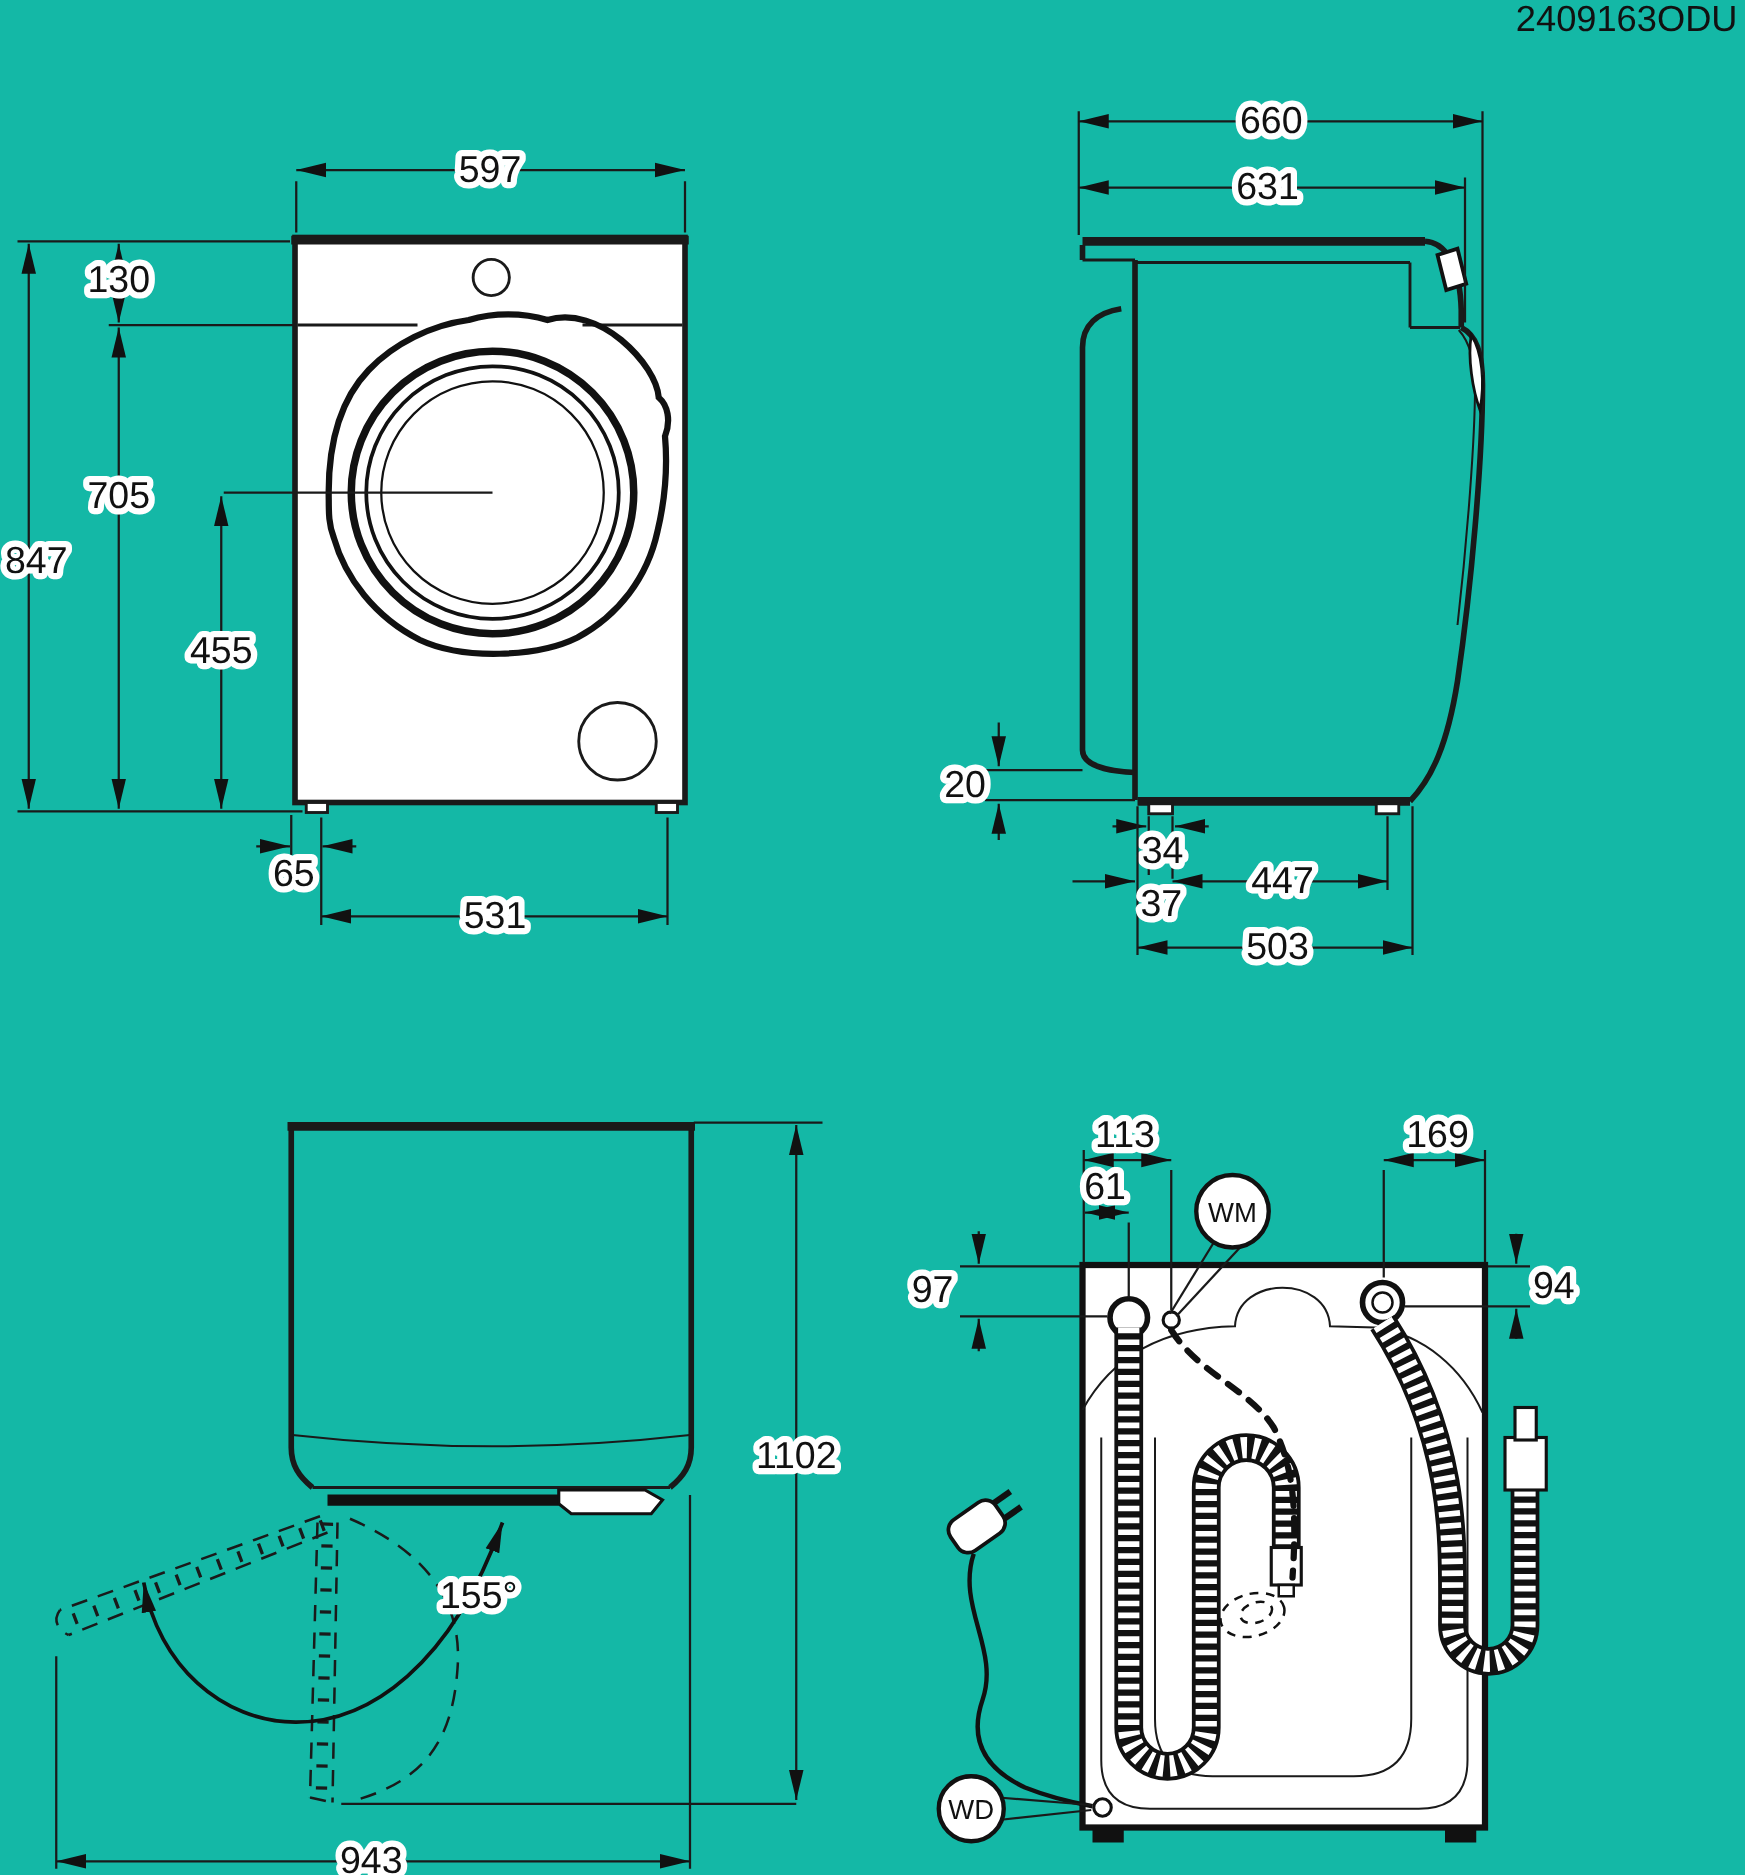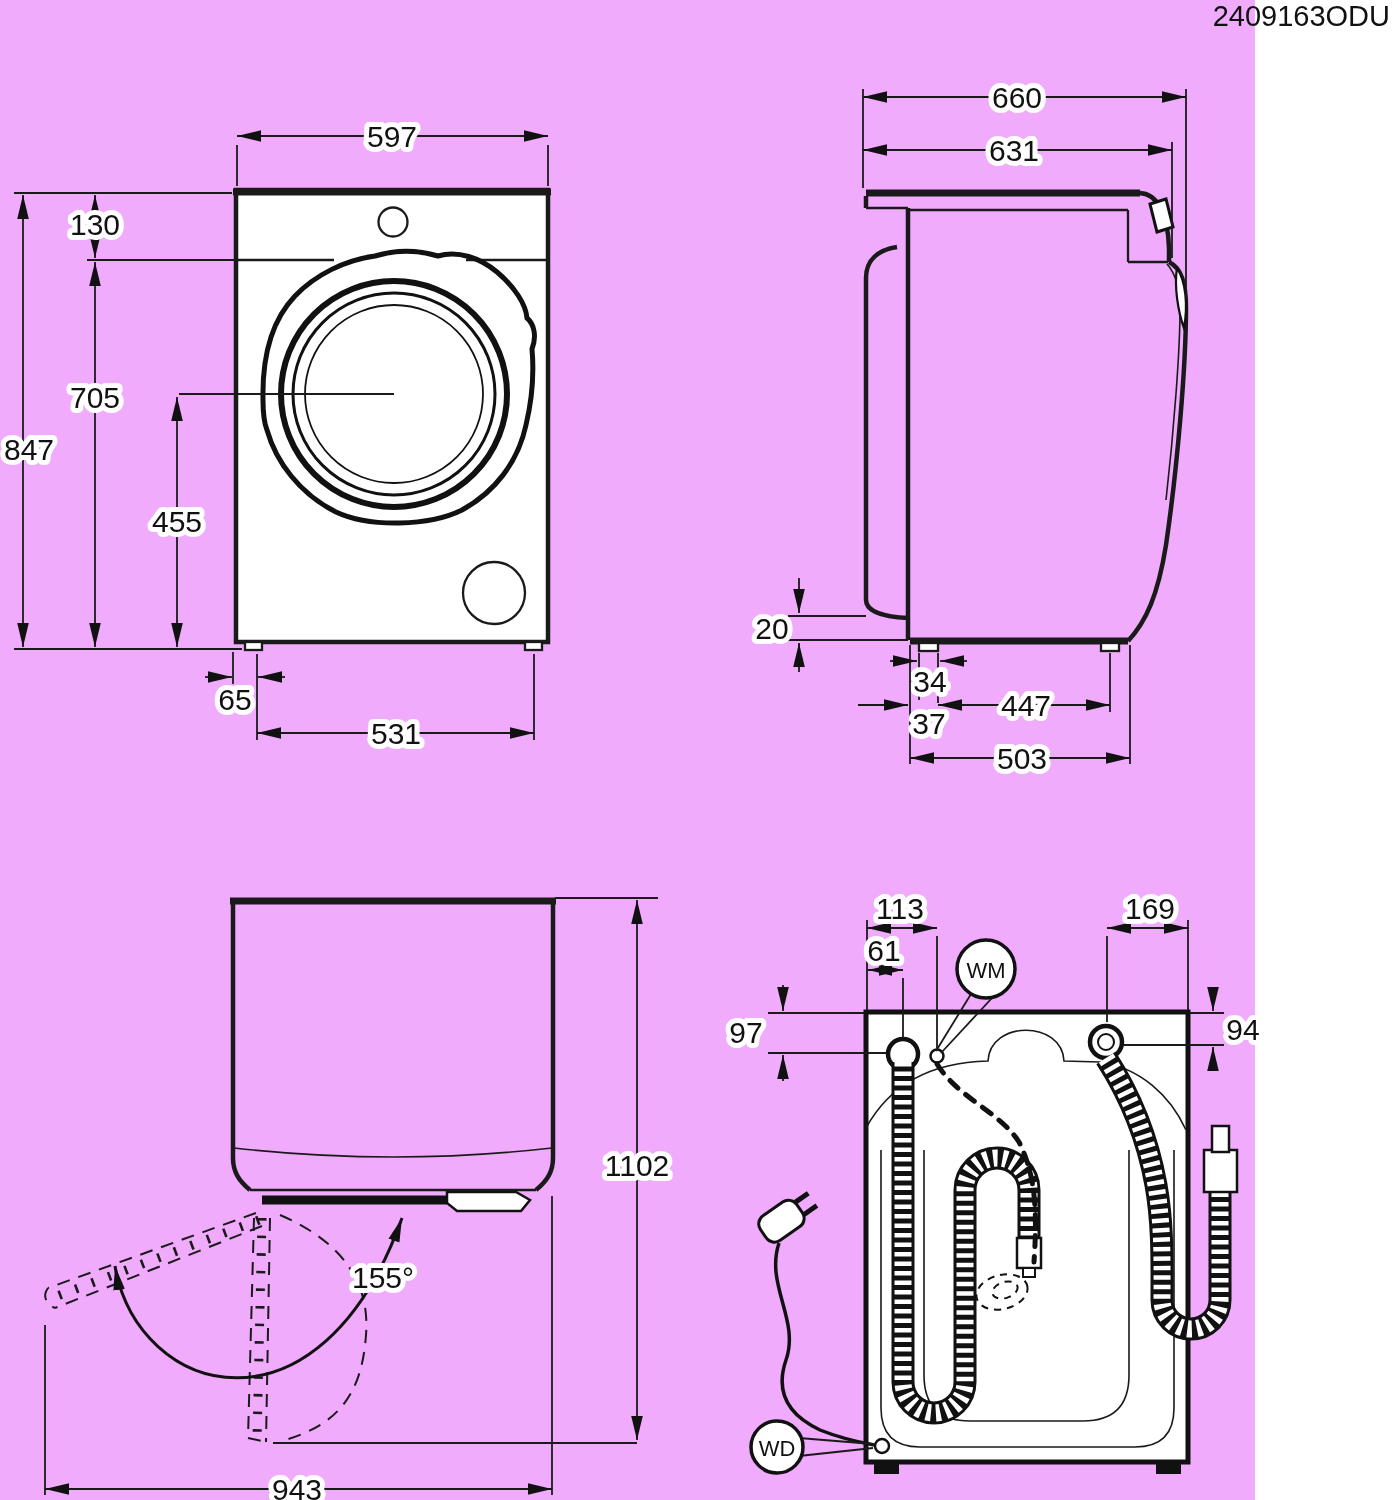--- a/index.html
+++ b/index.html
@@ -1,16 +1,16 @@
 <!DOCTYPE html>
 <html><head>
 <meta charset="utf-8">
 <style>
   html,body{margin:0;padding:0;background:#fff;}
-  .page{width:1255px;height:1500px;position:relative;background:#f0abfc;font-family:"Liberation Sans",sans-serif;}
+  .page{width:1396px;height:1500px;position:relative;background:#14b8a6;font-family:"Liberation Sans",sans-serif;}
   svg{display:block;}
   .thin{stroke:#1a1a1a;stroke-width:1.6;fill:none;}
   .med{stroke:#1a1a1a;stroke-width:2.3;fill:none;}
   .thick{stroke:#1a1a1a;stroke-width:4.5;fill:none;}
   .xthick{stroke:#1a1a1a;stroke-width:7;fill:none;}
   .dimline{stroke:#1a1a1a;stroke-width:1.8;fill:none;}
   .dashed{stroke:#1a1a1a;stroke-width:2;fill:none;stroke-dasharray:13 9;}
   .hatch{stroke:#1a1a1a;stroke-width:9;fill:none;stroke-dasharray:2.6 15;}
   .hose-out{stroke:#111;stroke-width:23;fill:none;}
   .hose-in{stroke:#fff;stroke-width:17;fill:none;stroke-dasharray:4.5 5;}

